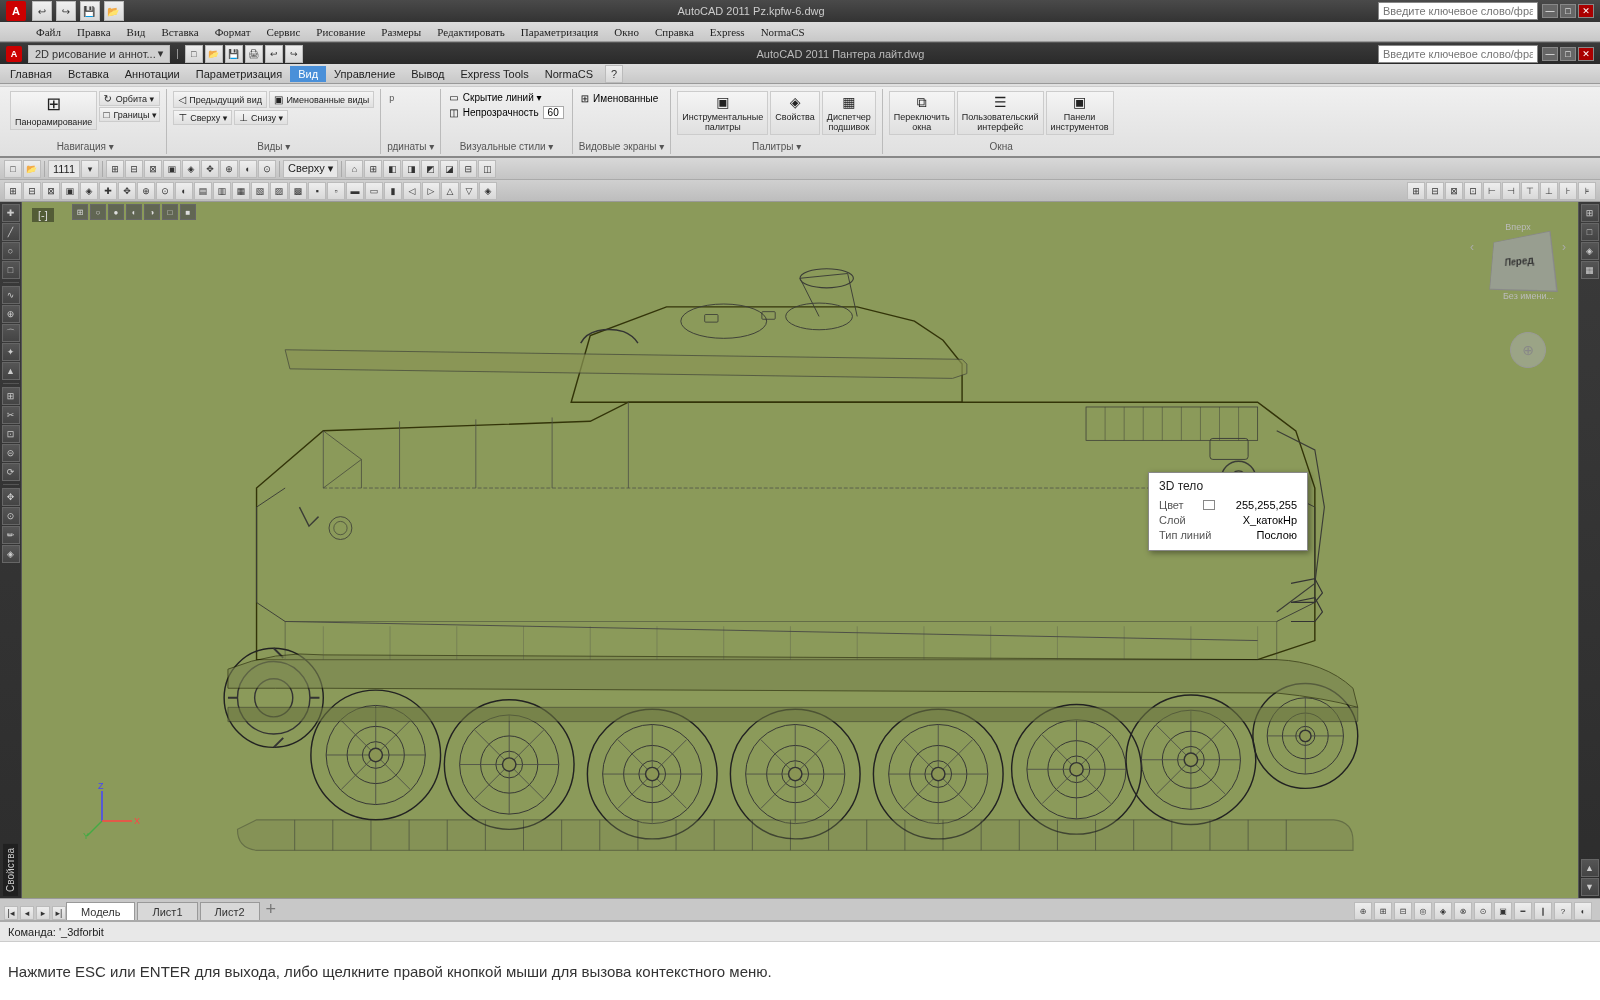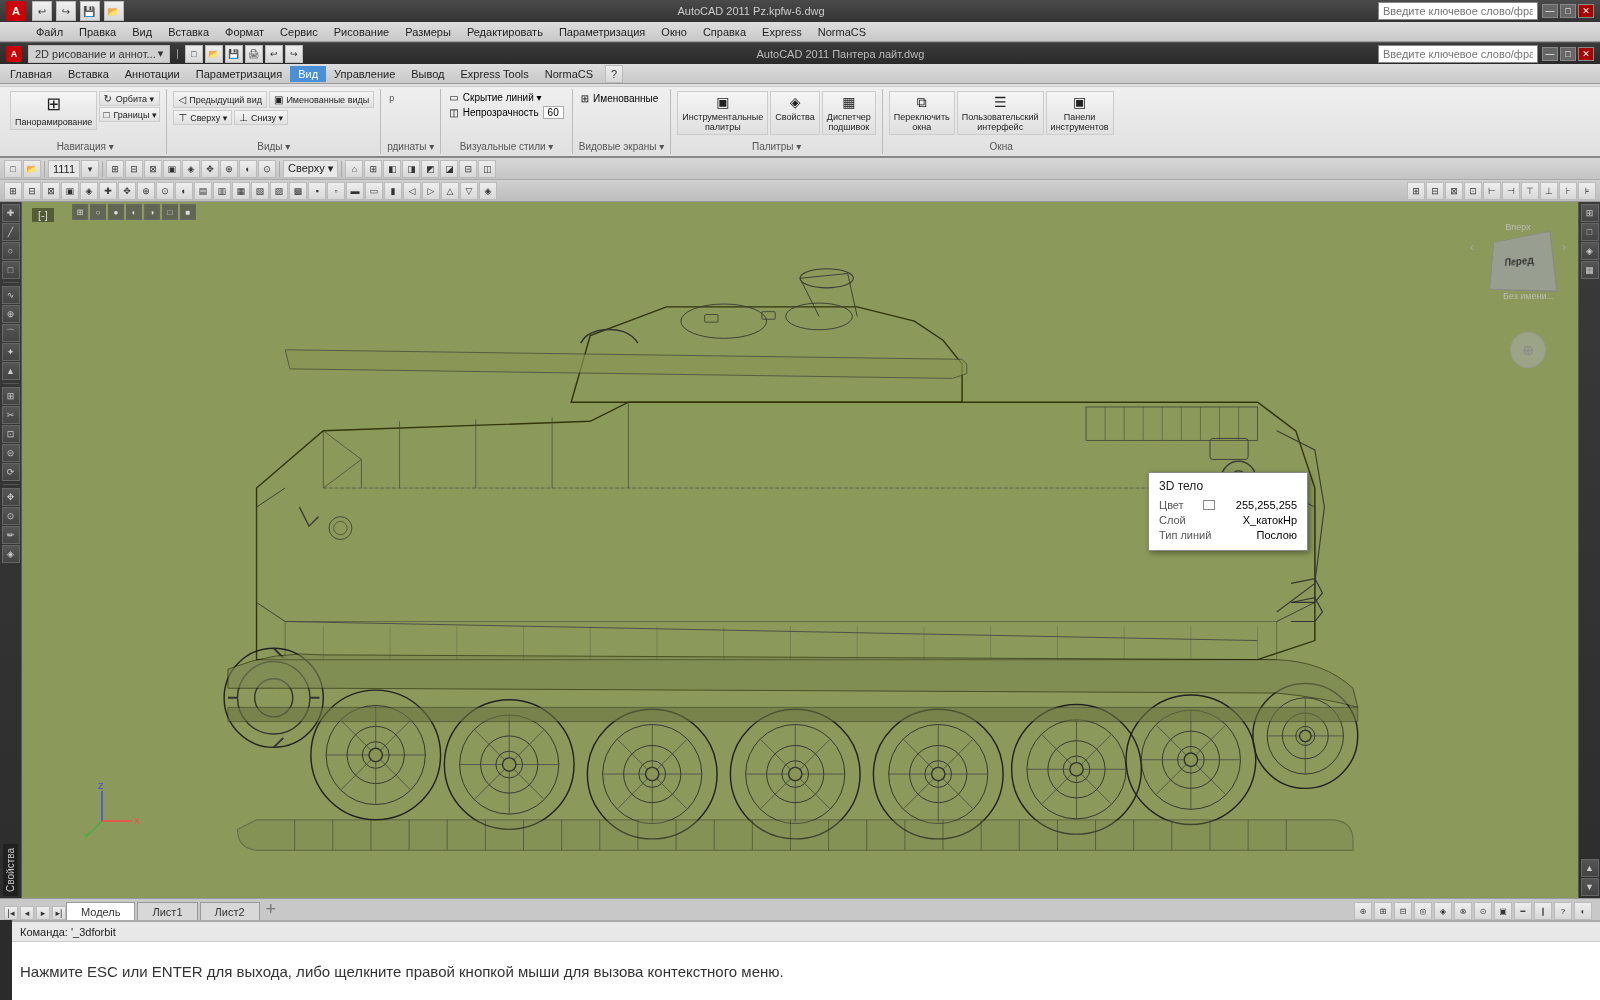--- a/index.html
+++ b/index.html
@@ -232,21 +232,20 @@
       margin-left: 35px;
     }
 
     
     .status-bar {
       height: 80px;
       background: #f0f0f0;
       border-top: 2px solid #aaa;
       display: flex;
       flex-direction: column;
-      margin-left: 12px;
     }
     .status-line1 {
       height: 20px;
       background: #e8e8e8;
       display: flex;
       align-items: center;
       padding: 0 8px;
       font-size: 11px;
       color: #222;
       border-bottom: 1px solid #ccc;
@@ -371,21 +370,21 @@
     <div style="display:flex;align-items:center;gap:4px;">
       <input class="search-box" type="text" placeholder="Введите ключевое слово/фразу" style="">
       <div style="display:flex;gap:2px;">
         <span class="win-btn">—</span>
         <span class="win-btn">□</span>
         <span class="win-btn close">✕</span>
       </div>
     </div>
   </div>
 
-  <div class="menu-bar" style="padding-left:28px;">
+  <div class="menu-bar" style="padding-left:28px;font-family:Liberation Serif, serif;">
     <div class="menu-item">Файл</div>
     <div class="menu-item">Правка</div>
     <div class="menu-item">Вид</div>
     <div class="menu-item">Вставка</div>
     <div class="menu-item">Формат</div>
     <div class="menu-item">Сервис</div>
     <div class="menu-item">Рисование</div>
     <div class="menu-item">Размеры</div>
     <div class="menu-item">Редактировать</div>
     <div class="menu-item">Параметризация</div>

